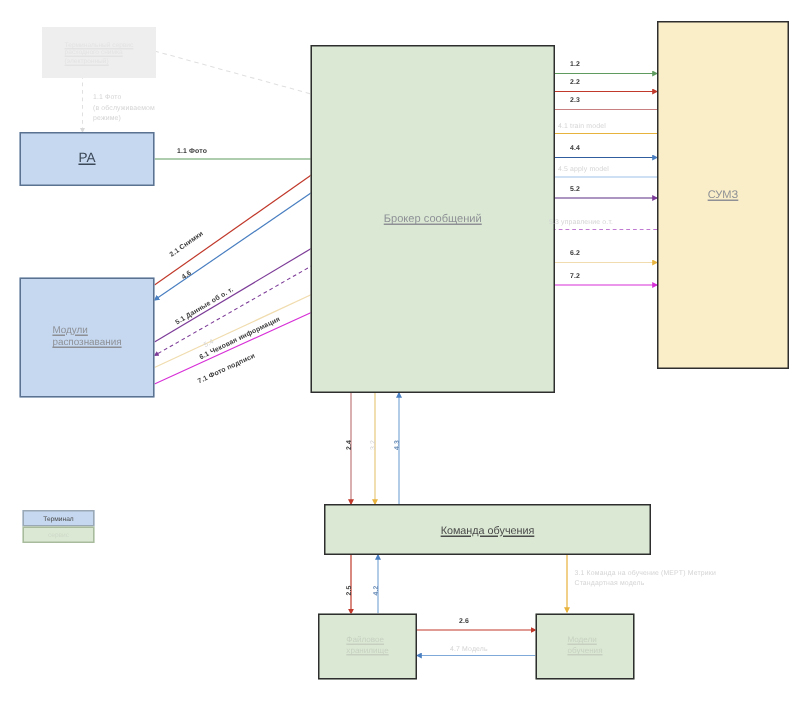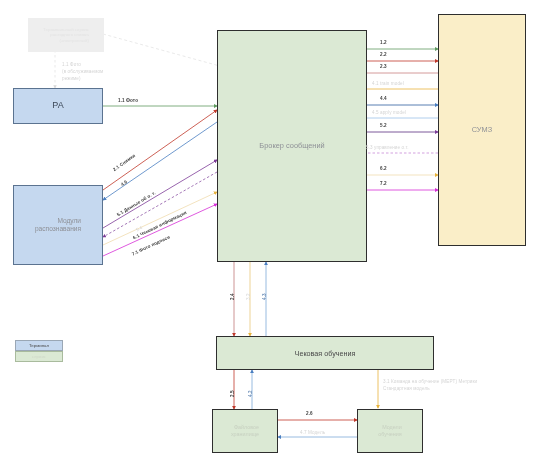--- a/index.html
+++ b/index.html
@@ -11,24 +11,25 @@
     overflow: hidden;
     position: relative;
   }
   #canvas { position:absolute; inset:0; }
   svg#wires { position:absolute; left:0; top:0; width:538px; height:467px; }
 
   .node {
     position: absolute;
     border: 1px solid #3c4858;
     display: flex; align-items: center; justify-content: center;
-    text-align: right;
+    text-align: left;
     color: #8e9096;
     line-height: 1.25;
     padding: 2px;
+    text-decoration: underline;
   }
   .node.blue  { background:#c5d8ef; border-color:#5b7390; }
   .node.green { background:#dbe9d4; border-color:#2e2e2e; }
   .node.cream { background:#faeec8; border-color:#2e2e2e; }
   .node.ghost { background:#eeeeee; border:0; color:#e3e3e3; }
 
   .lbl {
     position:absolute;
     font-size:4.6px;
     color:#3d3d3d;
@@ -117,25 +118,25 @@
 
   <div class="node ghost" style="left:28px;top:18px;width:76px;height:34px;font-size:4.4px;white-space:pre-line;">Терминальный сервис
 расходного снимка
 (электронный)</div>
 
   <div class="node blue" style="left:13px;top:88px;width:90px;height:36px;font-size:9px;color:#3c4858;">РА</div>
 
   <div class="node blue" style="left:13px;top:185px;width:90px;height:80px;font-size:6.6px;white-space:pre-line;">Модули
 распознавания</div>
 
-  <div class="node green" style="left:217px;top:30px;width:150px;height:232px;font-size:7.4px;">Брокер сообщений</div>
+  <div class="node green" style="left:207px;top:30px;width:163px;height:232px;font-size:7.4px;">Брокер сообщений</div>
 
   <div class="node cream" style="left:438px;top:14px;width:88px;height:232px;font-size:7.4px;">СУМЗ</div>
 
-  <div class="node green" style="left:216px;top:336px;width:218px;height:34px;font-size:7.2px;color:#4a4a4a;">Чековая обучения</div>
+  <div class="node green" style="left:216px;top:336px;width:218px;height:34px;font-size:7.2px;color:#4a4a4a;">Команда обучения</div>
 
   <div class="node green" style="left:212px;top:409px;width:66px;height:44px;font-size:5.4px;white-space:pre-line;color:#c7d0c0;">Файловое
 хранилище</div>
 
   <div class="node green" style="left:357px;top:409px;width:66px;height:44px;font-size:5.4px;white-space:pre-line;color:#c7d0c0;">Модели
 обучения</div>
 
   <div class="lbl faint" style="left:62px;top:62px;white-space:pre-line;line-height:1.5;">1.1 Фото
 (в обслуживаемом
 режиме)</div>

